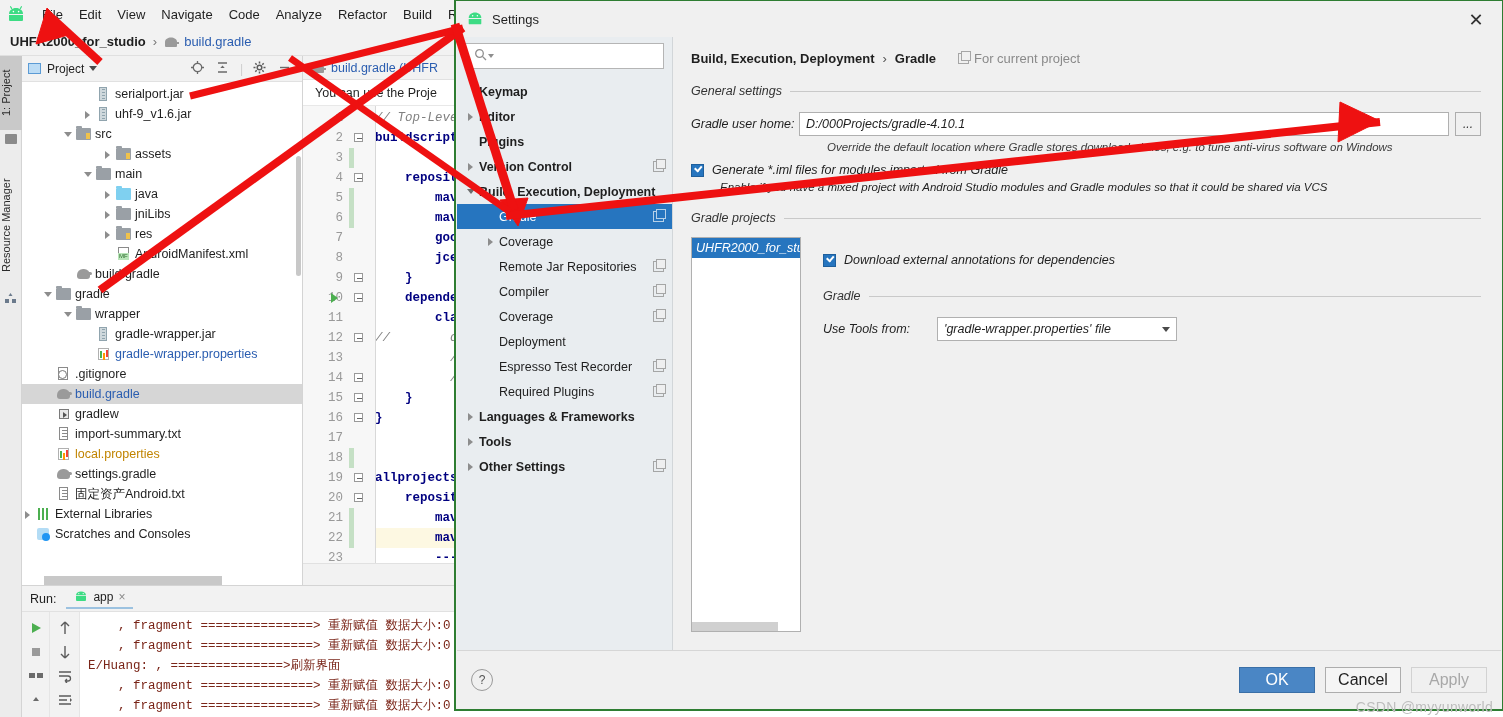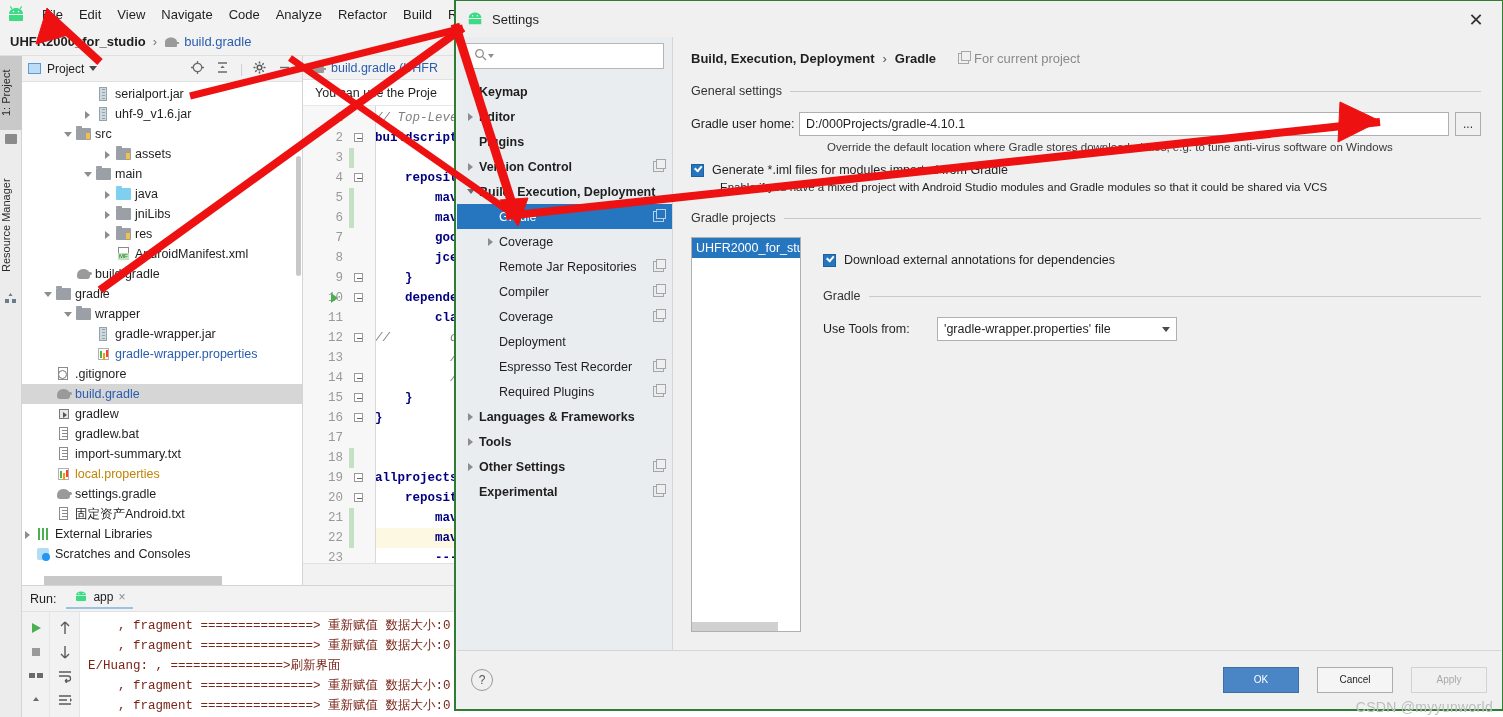--- a/index.html
+++ b/index.html
@@ -226,21 +226,21 @@
   .copyico { width:11px; height:11px; border:1px solid #9a9a9a; position:relative; flex:none; opacity:.85; }
   .copyico:after { content:""; position:absolute; left:2px; top:-3px; width:8px; height:8px; border:1px solid #9a9a9a; background:#f0f0f0; }
   .setrow.sel .copyico { border-color:#cfe0f0; }
   .setrow.sel .copyico:after { border-color:#cfe0f0; background:#2675bf; }
 
   .dlg-right { flex:1; background:#f0f0f0; padding: 14px 20px 0 18px; position:relative; }
   .bc { display:flex; align-items:center; font-size:13px; font-weight:bold; }
   .bc .sep { margin: 0 8px; color:#555; font-weight:normal; }
   .bc .forproj { font-weight:normal; color:#8a8a8a; margin-left:22px; display:flex; align-items:center; gap:5px; }
 
-  .group { margin-top: 18px; }
+  .group { margin-top: 18px; font-style: italic; }
   .group-hdr { display:flex; align-items:center; font-size:12.5px; color:#333; }
   .group-hdr .line { flex:1; height:1px; background:#c9c9c9; margin-left:8px; }
 
   .frow { display:flex; align-items:center; margin-top:14px; }
   .frow .flabel { font-size:12.5px; width: 108px; }
   .tinput {
     height: 24px; background:#fff; border:1px solid #b0b0b0; flex:1; display:flex; align-items:center;
     padding-left:6px; font-size:12.5px;
   }
   .browsebtn {
@@ -284,21 +284,21 @@
     position:absolute; left:1px; right:1px; bottom:1px; height:58px; background:#f0f0f0;
     border-top:1px solid #d6d6d6; display:flex; align-items:center; padding: 0 14px;
   }
   .helpbtn {
     width:22px; height:22px; border:1px solid #9a9a9a; border-radius:50%;
     display:flex; align-items:center; justify-content:center; font-size:12px; color:#555;
   }
   .fspacer { flex:1; }
   .btn {
     min-width: 76px; height: 26px; display:flex; align-items:center; justify-content:center;
-    font-size:10px; border:1px solid #adadad; background:#f5f5f5; margin-left:18px;
+    font-size:16px; border:1px solid #adadad; background:#f5f5f5; margin-left:10px;
   }
   .btn.primary { background:#4a86c5; border-color:#3a6f a7; color:#fff; border:1px solid #3a6fa7; }
   .btn.disabled { color:#a8a8a8; background:#f0f0f0; border-color:#d2d2d2; }
 
   .watermark {
     position:absolute; right:10px; bottom:2px; font-size:14px; color:#bdbdbd;
     font-family:"Liberation Sans", sans-serif; letter-spacing: .3px;
   }
 
   
@@ -589,28 +589,20 @@
             </span>
             <span class="tlabel blue">build.gradle</span>
           </div>
           <div class="trow">
             <span style="display:inline-block;width:20px;flex:none;"></span>
             <span class="tw"></span>
             <span class="ico">
               <span class="f-run"></span>
             </span>
             <span class="tlabel ">gradlew</span>
-          </div>
-          <div class="trow">
-            <span style="display:inline-block;width:20px;flex:none;"></span>
-            <span class="tw"></span>
-            <span class="ico">
-              <span class="f-txt"></span>
-            </span>
-            <span class="tlabel ">gradlew.bat</span>
           </div>
           <div class="trow">
             <span style="display:inline-block;width:20px;flex:none;"></span>
             <span class="tw"></span>
             <span class="ico">
               <span class="f-txt"></span>
             </span>
             <span class="tlabel ">import-summary.txt</span>
           </div>
           <div class="trow">
@@ -991,26 +983,20 @@
               <span class="txt">Tools</span>
             </div>
             <div class="setrow bold">
               <span class="ind" style="width:8px"></span>
               <span class="caret">
                 <span class="ar r"></span>
               </span>
               <span class="txt">Other Settings</span>
               <span class="copyico"></span>
             </div>
-            <div class="setrow bold">
-              <span class="ind" style="width:8px"></span>
-              <span class="caret"></span>
-              <span class="txt">Experimental</span>
-              <span class="copyico"></span>
-            </div>
           </div>
       </div>
 
       <div class="dlg-right">
         <div class="bc">
           <span>Build, Execution, Deployment</span>
           <span class="sep">›</span>
           <span>Gradle</span>
           <span class="forproj">
             <span class="copyico"></span>

